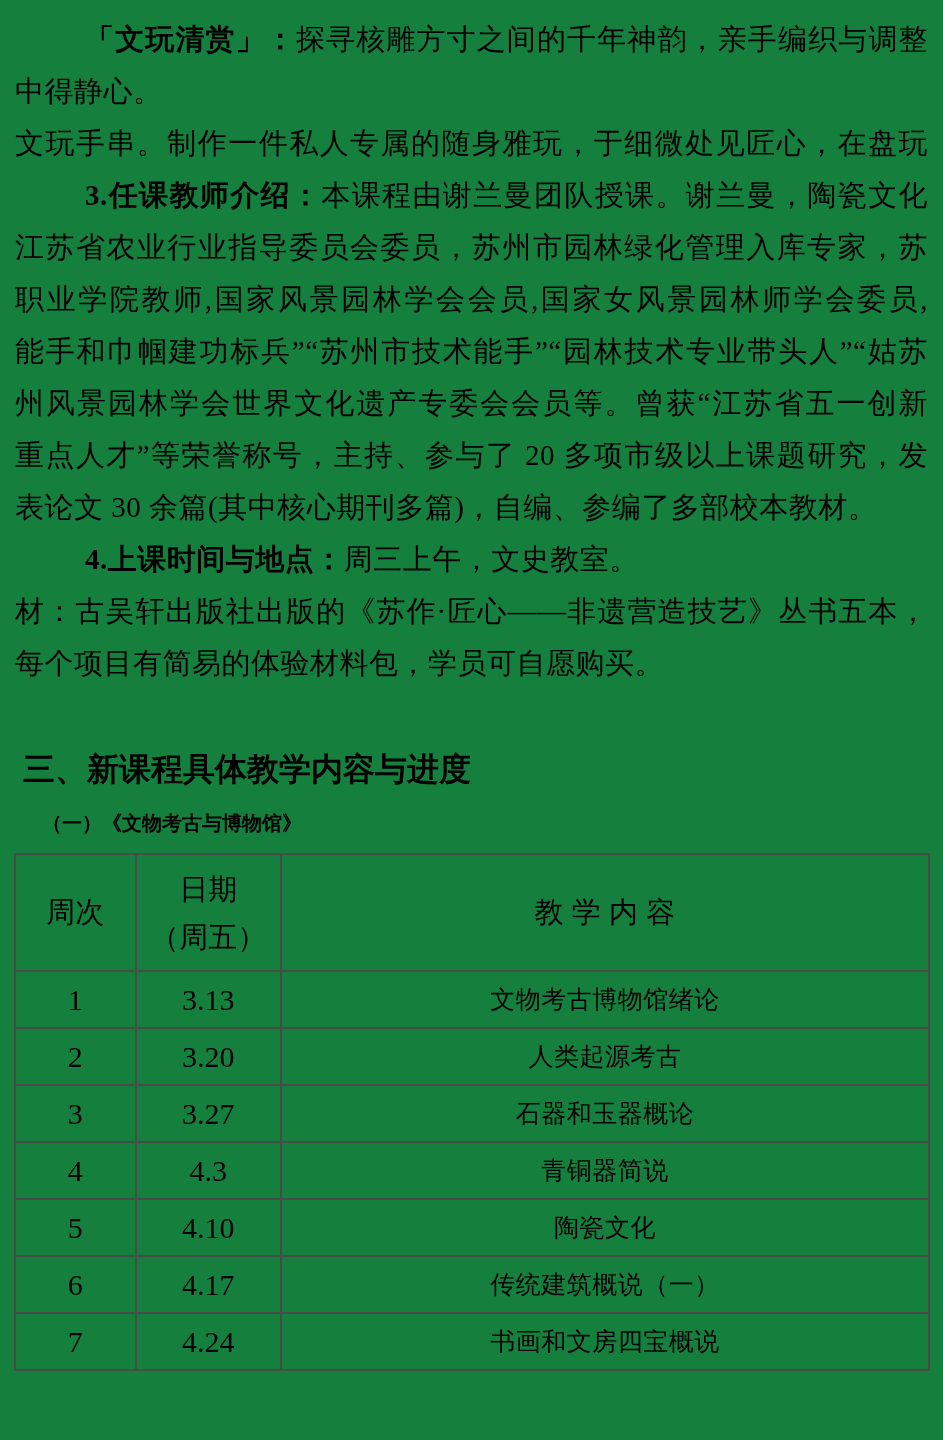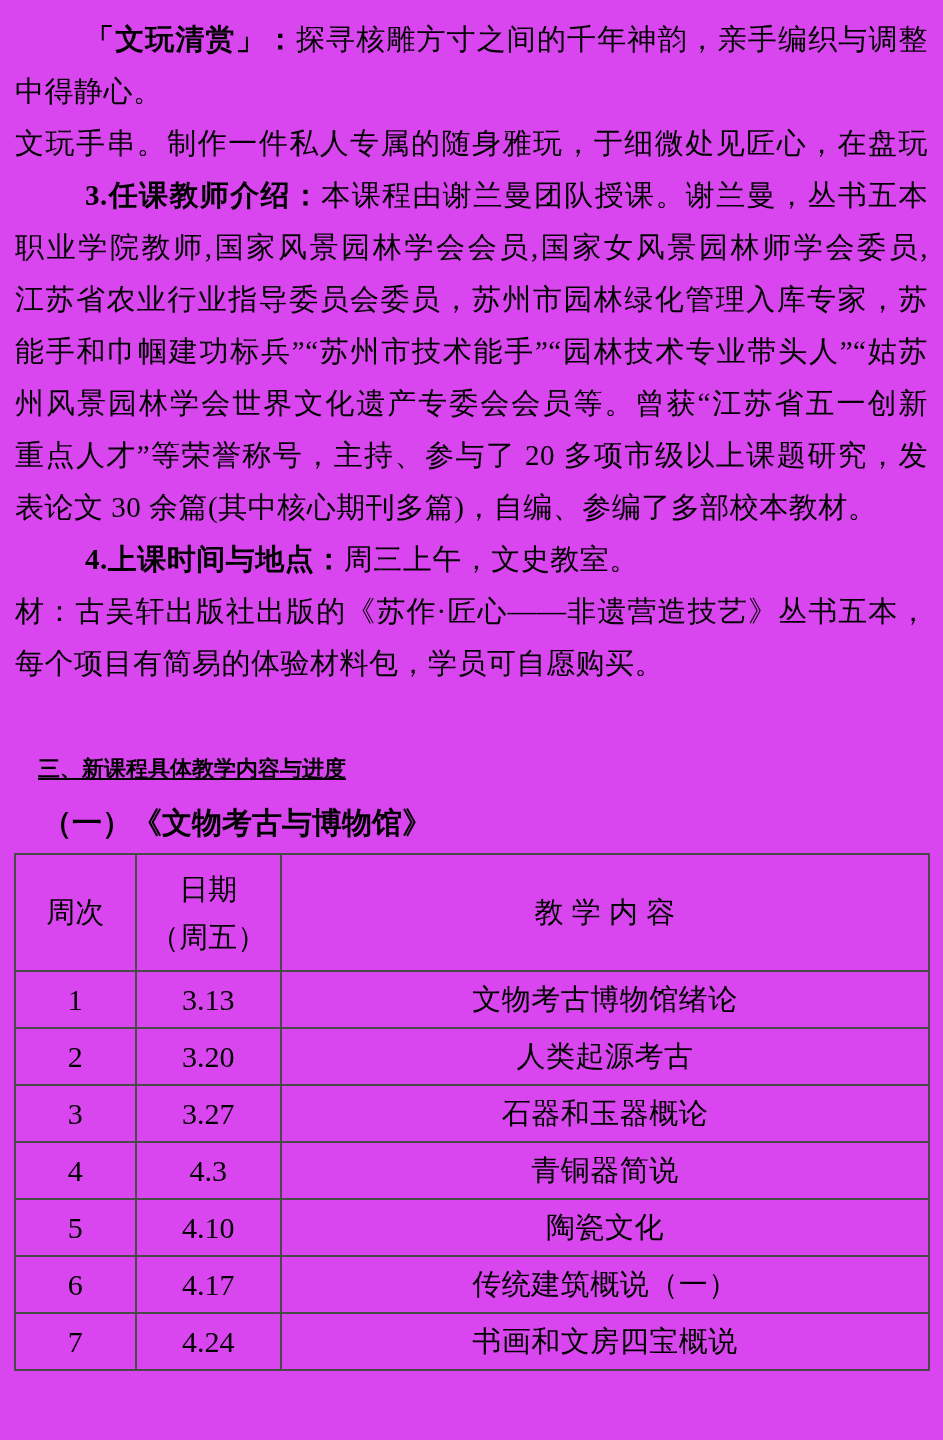--- a/index.html
+++ b/index.html
@@ -5,52 +5,51 @@
   html, body {
     margin: 0;
     padding: 0;
     background: #ffffff;
     color: #000000;
   }
   .page {
     position: relative;
     width: 943px;
     height: 1440px;
-    background: #d946ef;
+    background: #15803d;
     overflow: hidden;
     font-family: "Liberation Serif", "DejaVu Serif", serif;
     box-sizing: border-box;
     padding: 13px 15px 0 15px;
   }
   .body-text { width: 913px; }
   .ln {
     font-size: 29px;
     line-height: 52px;
     height: 52px;
     overflow: hidden;
     text-align: justify;
     letter-spacing: 0.5px;
   }
   .ln.fill { text-align-last: justify; }
   .ln.first { text-indent: 70px; }
   .lead { font-weight: 700; }
   .section-heading {
     margin-top: 58px;
-    margin-left: 23px;
+    margin-left: 8px;
     font-family: "Liberation Sans", "DejaVu Sans", sans-serif;
     font-weight: 700;
-    font-size: 22px;
+    font-size: 32px;
     line-height: 44px;
-    text-decoration: underline;
   }
   .section-subheading {
     margin-top: 10px;
     margin-left: 27px;
     font-weight: 700;
-    font-size: 30px;
+    font-size: 20px;
     line-height: 44px;
   }
   table.schedule {
     border-collapse: collapse;
     table-layout: fixed;
     width: 916px;
     margin-top: 8px;
     margin-left: -1px;
   }
   table.schedule td, table.schedule th {
@@ -66,39 +65,39 @@
   .col-content { width: 645px; }
   tr.header-row th { height: 115px; font-size: 29px; }
   tr.data-row td { height: 55px; }
   .hdr-two-line { line-height: 48px; }
   .hdr-spread { letter-spacing: 0.5px; }
   .num {
     font-family: "Liberation Serif", "DejaVu Serif", serif;
     font-size: 30px;
     letter-spacing: 0;
   }
-  .cell-content { font-size: 29px; letter-spacing: 0.5px; }
+  .cell-content { font-size: 25px; letter-spacing: 0.5px; }
 </style>
 </head>
 <body>
 
 <div class="page">
 
   <div class="body-text">
 
     <div>
       <div class="ln first fill"><span class="lead">「文玩清赏」：</span><span>探寻核雕方寸之间的千年神韵，亲手编织与调整</span></div>
       <div class="ln">中得静心。</div>
       <div class="ln fill">文玩手串。制作一件私人专属的随身雅玩，于细微处见匠心，在盘玩</div>
     </div>
 
     <div>
-      <div class="ln first fill"><span class="lead">3.任课教师介绍：</span><span>本课程由谢兰曼团队授课。谢兰曼，丛书五本</span></div>
+      <div class="ln first fill"><span class="lead">3.任课教师介绍：</span><span>本课程由谢兰曼团队授课。谢兰曼，陶瓷文化</span></div>
+      <div class="ln fill">江苏省农业行业指导委员会委员，苏州市园林绿化管理入库专家，苏</div>
       <div class="ln fill">职业学院教师,国家风景园林学会会员,国家女风景园林师学会委员,</div>
-      <div class="ln fill">江苏省农业行业指导委员会委员，苏州市园林绿化管理入库专家，苏</div>
       <div class="ln fill">能手和巾帼建功标兵”“苏州市技术能手”“园林技术专业带头人”“姑苏</div>
       <div class="ln fill">州风景园林学会世界文化遗产专委会会员等。曾获“江苏省五一创新</div>
       <div class="ln fill">重点人才”等荣誉称号，主持、参与了 20 多项市级以上课题研究，发</div>
       <div class="ln">表论文 30 余篇(其中核心期刊多篇)，自编、参编了多部校本教材。</div>
     </div>
 
     <div>
       <div class="ln first"><span class="lead">4.上课时间与地点：</span><span>周三上午，文史教室。</span></div>
     </div>
 

